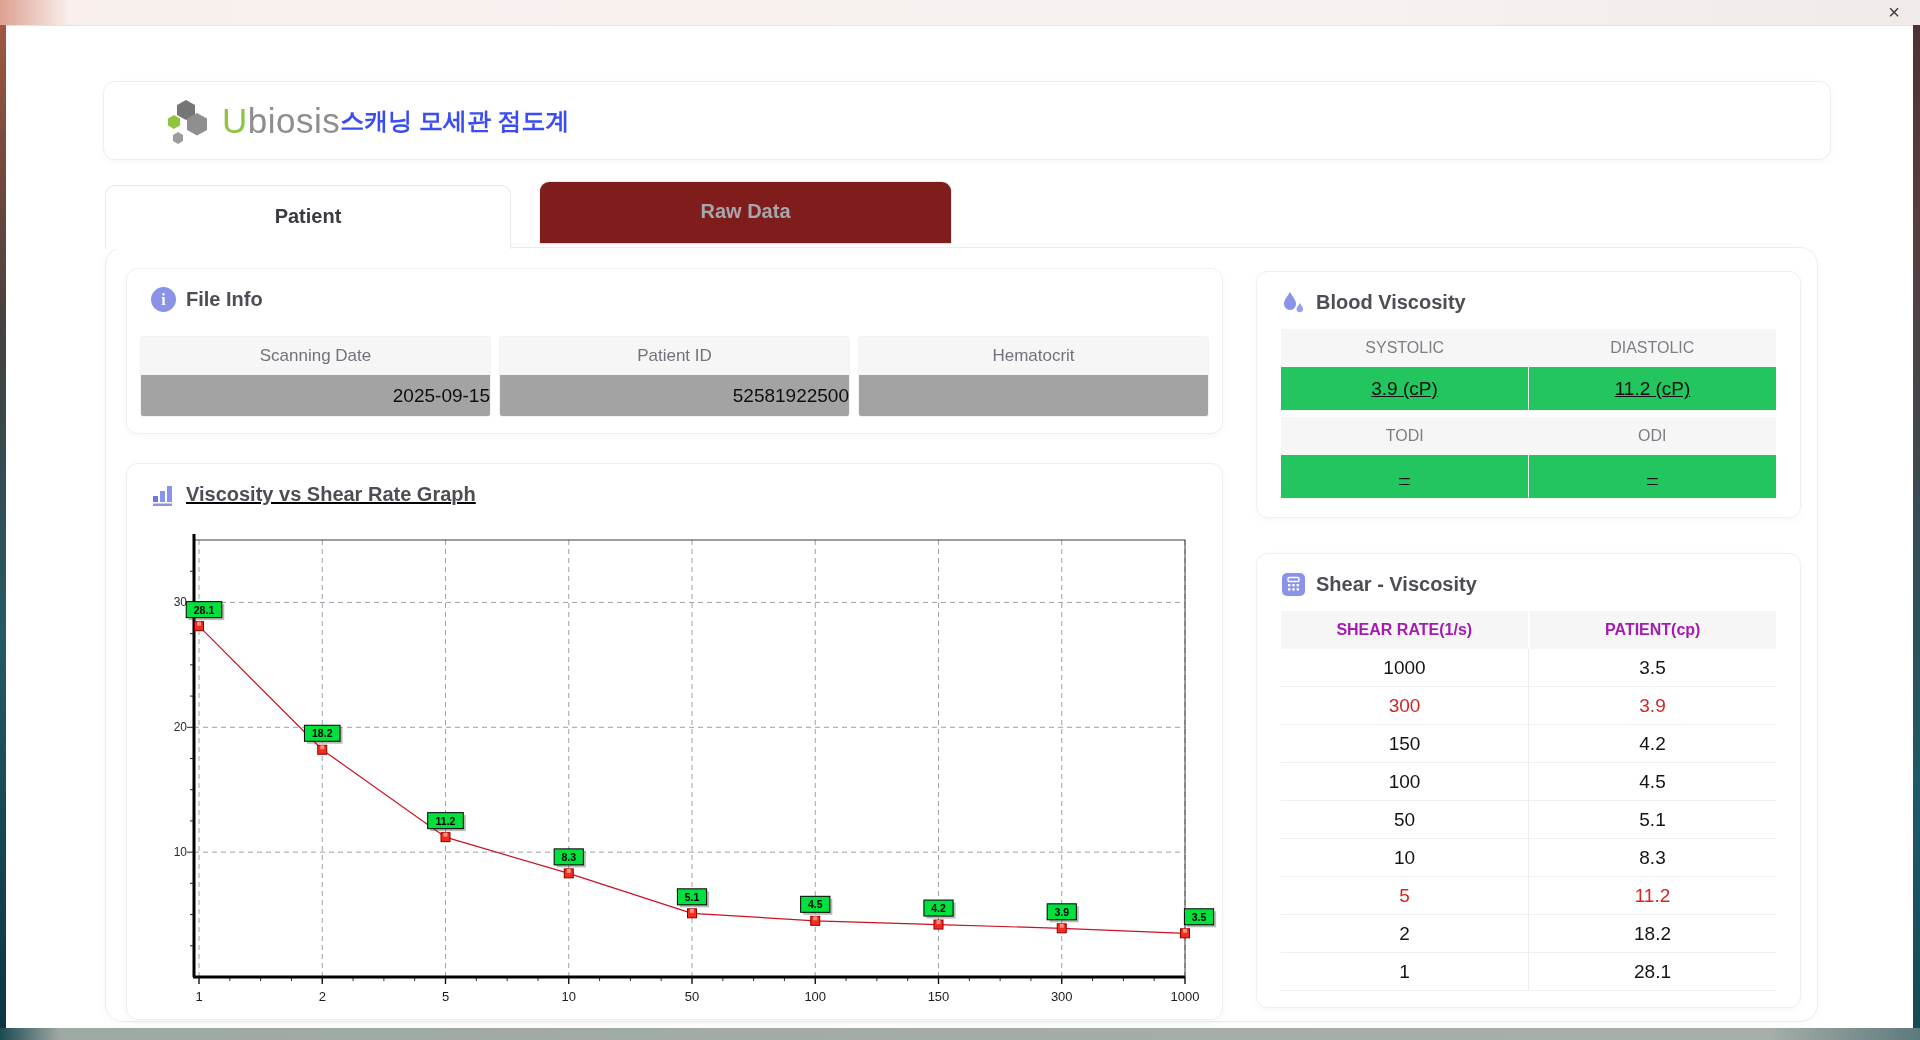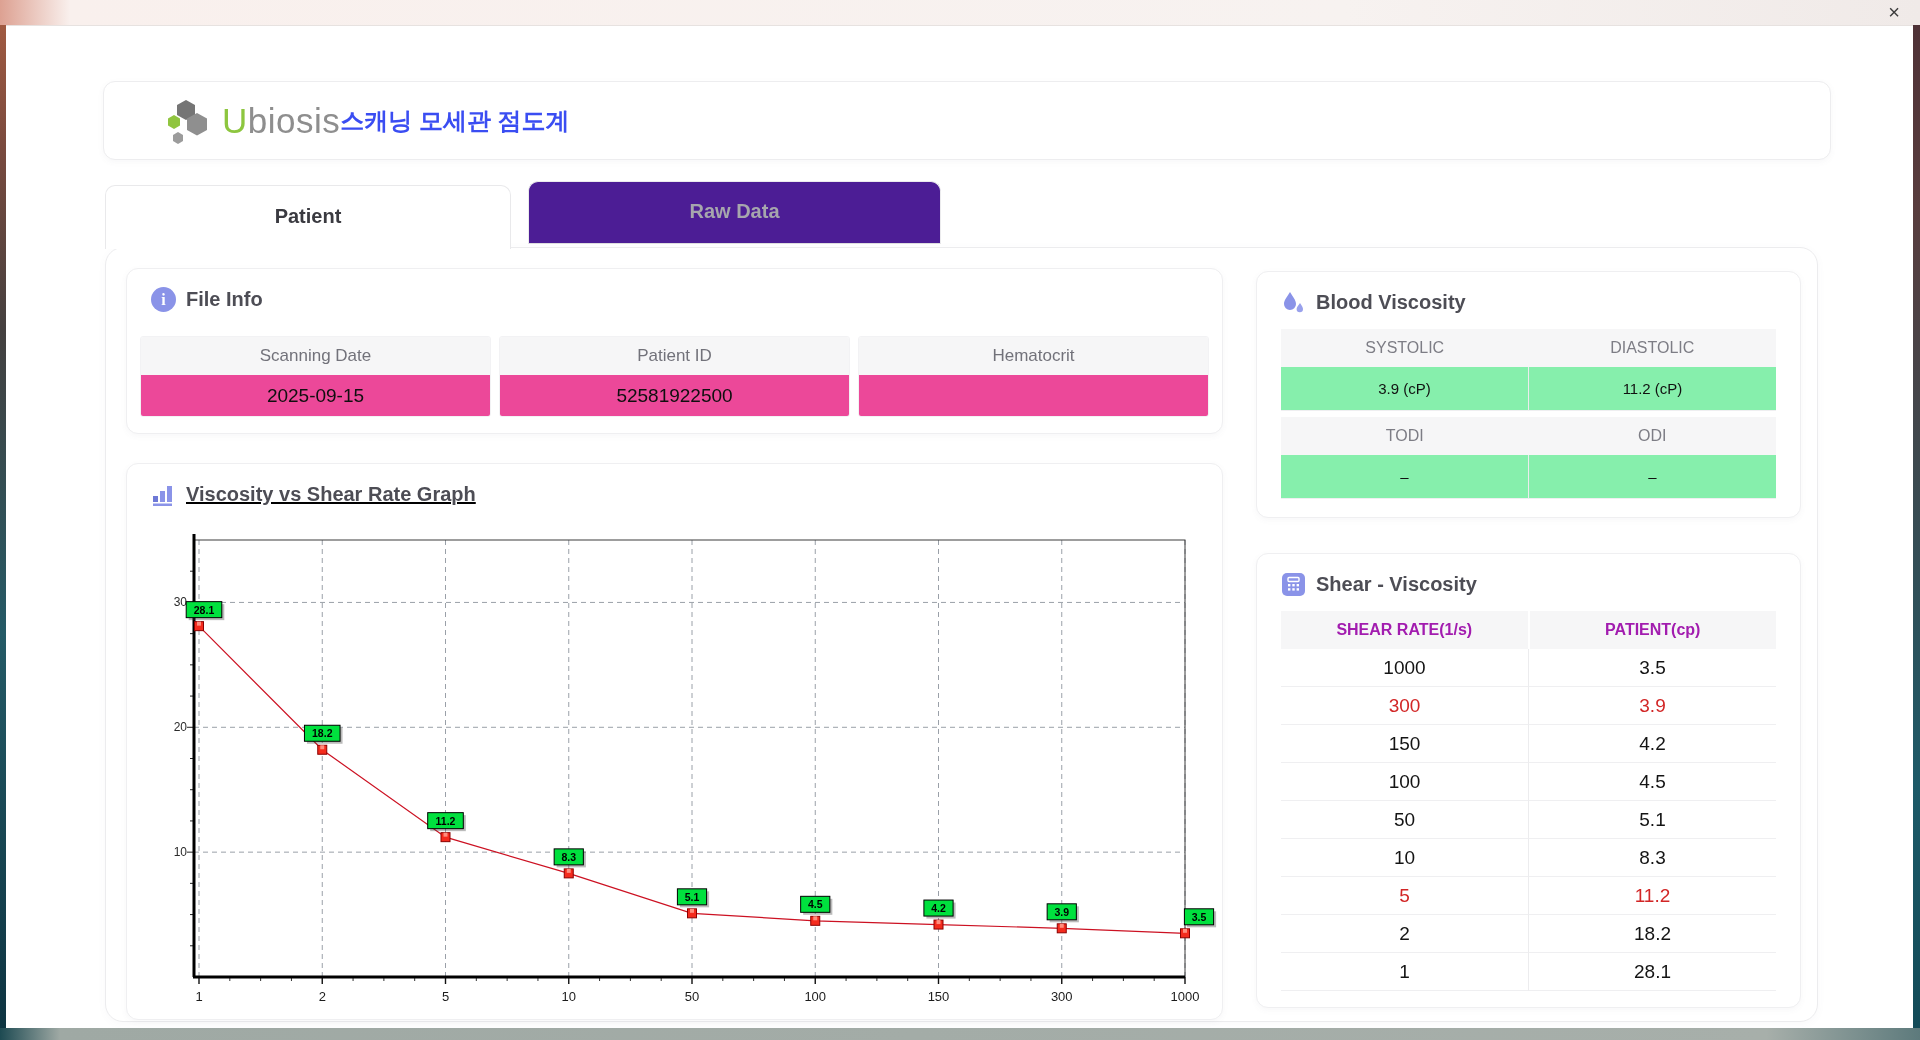--- a/index.html
+++ b/index.html
@@ -25,51 +25,51 @@
   .logo{display:flex;align-items:center;margin-left:48px;}
   .logo-text{font-size:35px;letter-spacing:.5px;font-weight:500;margin-left:6px;}
   .logo-u{color:#8dc63f;}
   .logo-rest{color:#8e8e8e;}
   .app-title{color:#3a4df2;font-size:24px;font-weight:700;}
 
   
   .tab{position:absolute;text-align:center;font-size:20px;font-weight:700;border-radius:10px 10px 0 0;}
   .tab-result{left:105px;top:185px;width:404px;height:63px;line-height:60px;background:#fff;
     border:1px solid #e9e9eb;border-bottom:none;color:#3a3a40;z-index:3;}
-  .tab-raw{left:528px;top:181px;width:411px;height:61px;line-height:58px;background:#4c1d95;
+  .tab-raw{left:539px;top:181px;width:411px;height:61px;line-height:58px;background:#7f1d1d;
     border:1px solid #ebebed;border-bottom:1px solid #dedee0;color:#a6a6ad;z-index:1;}
 
   
   .container{position:absolute;left:105px;top:247px;width:1711px;height:773px;background:#fff;
     border:1px solid #ececee;border-radius:18px;box-shadow:0 2px 8px rgba(90,90,120,.04);z-index:2;}
 
   .card{position:absolute;background:#fff;border:1px solid #efeff1;border-radius:12px;
     box-shadow:0 2px 6px rgba(90,90,120,.05);}
   .card-title{display:flex;align-items:center;gap:10px;margin:18px 0 0 24px;
     color:#4d4d55;font-size:20px;font-weight:700;}
 
   
   .file-info{left:20px;top:20px;width:1095px;height:164px;}
   .fields{display:flex;gap:8px;margin:24px 13px 0 13px;}
   .field{flex:1;border:1px solid #f2f2f4;border-radius:3px;overflow:hidden;}
   .field-label{height:38px;line-height:38px;background:#f6f6f7;color:#72727a;font-size:17px;text-align:center;}
-  .field-value{height:41px;line-height:41px;background:#ec4899;color:#0f0f0f;font-size:19px;text-align:center;}
+  .field-value{height:41px;line-height:41px;background:#a3a3a3;color:#0f0f0f;font-size:19px;text-align:right;}
 
   
   .graph-card{left:20px;top:215px;width:1095px;height:555px;text-decoration:underline;}
   #chart{position:absolute;left:30px;top:60px;}
 
   
   .blood-card{left:1150px;top:23px;width:543px;height:245px;}
   .pair-row{display:flex;gap:0;margin:0 24px;align-items:center;}
   .pair-row.hdr{margin-top:14px;}
   .pair-cell{flex:1;text-align:center;}
   .pair-cell.h{height:38px;line-height:38px;background:#f6f6f7;color:#7d7d85;font-size:16px;}
-  .pair-cell.v{height:43px;line-height:43px;background:#86efac;color:#111;font-size:15px;
-    border-bottom:1px solid #efeff1;}
+  .pair-cell.v{height:43px;line-height:43px;background:#22c55e;color:#111;font-size:19px;
+    border-bottom:1px solid #efeff1;text-decoration:underline;}
   .pair-cell.v:first-child{border-right:1px solid #ececee;}
   .gap6{height:6px;}
 
   
   .shear-card{left:1150px;top:305px;width:543px;height:453px;}
   .stable{margin:14px 24px 0 24px;}
   .srow{display:flex;}
   .srow .c{flex:1;text-align:center;}
   .srow.head .c{height:38px;line-height:38px;background:#f6f6f7;color:#a21caf;font-size:16px;font-weight:bold;}
   .srow.head{gap:2px;}

